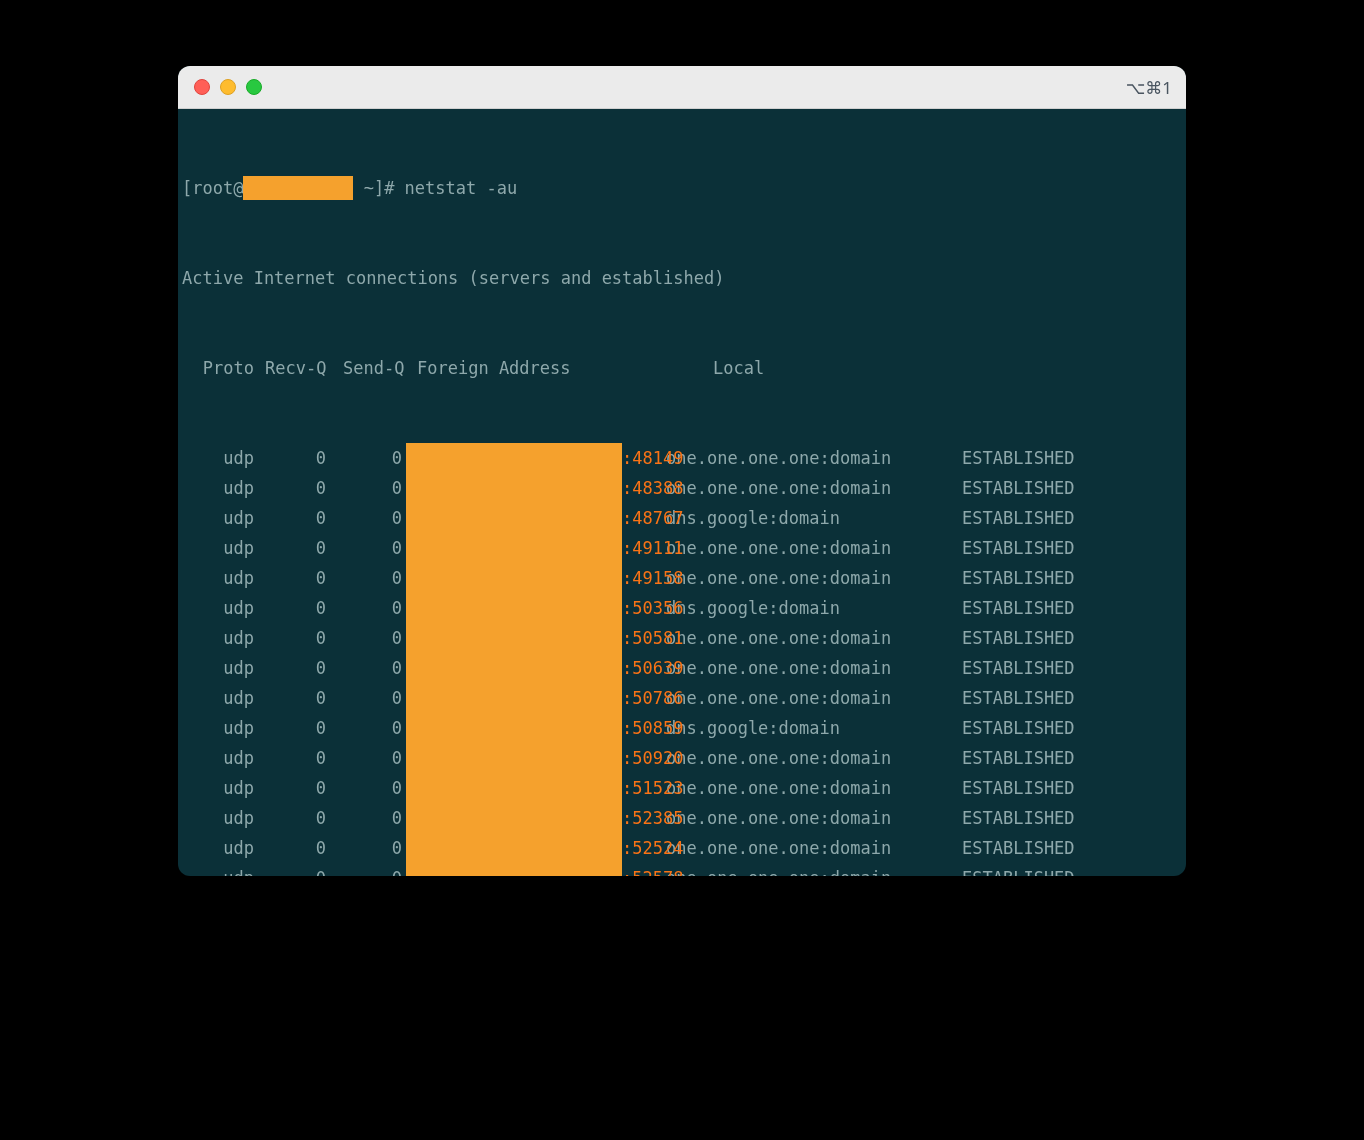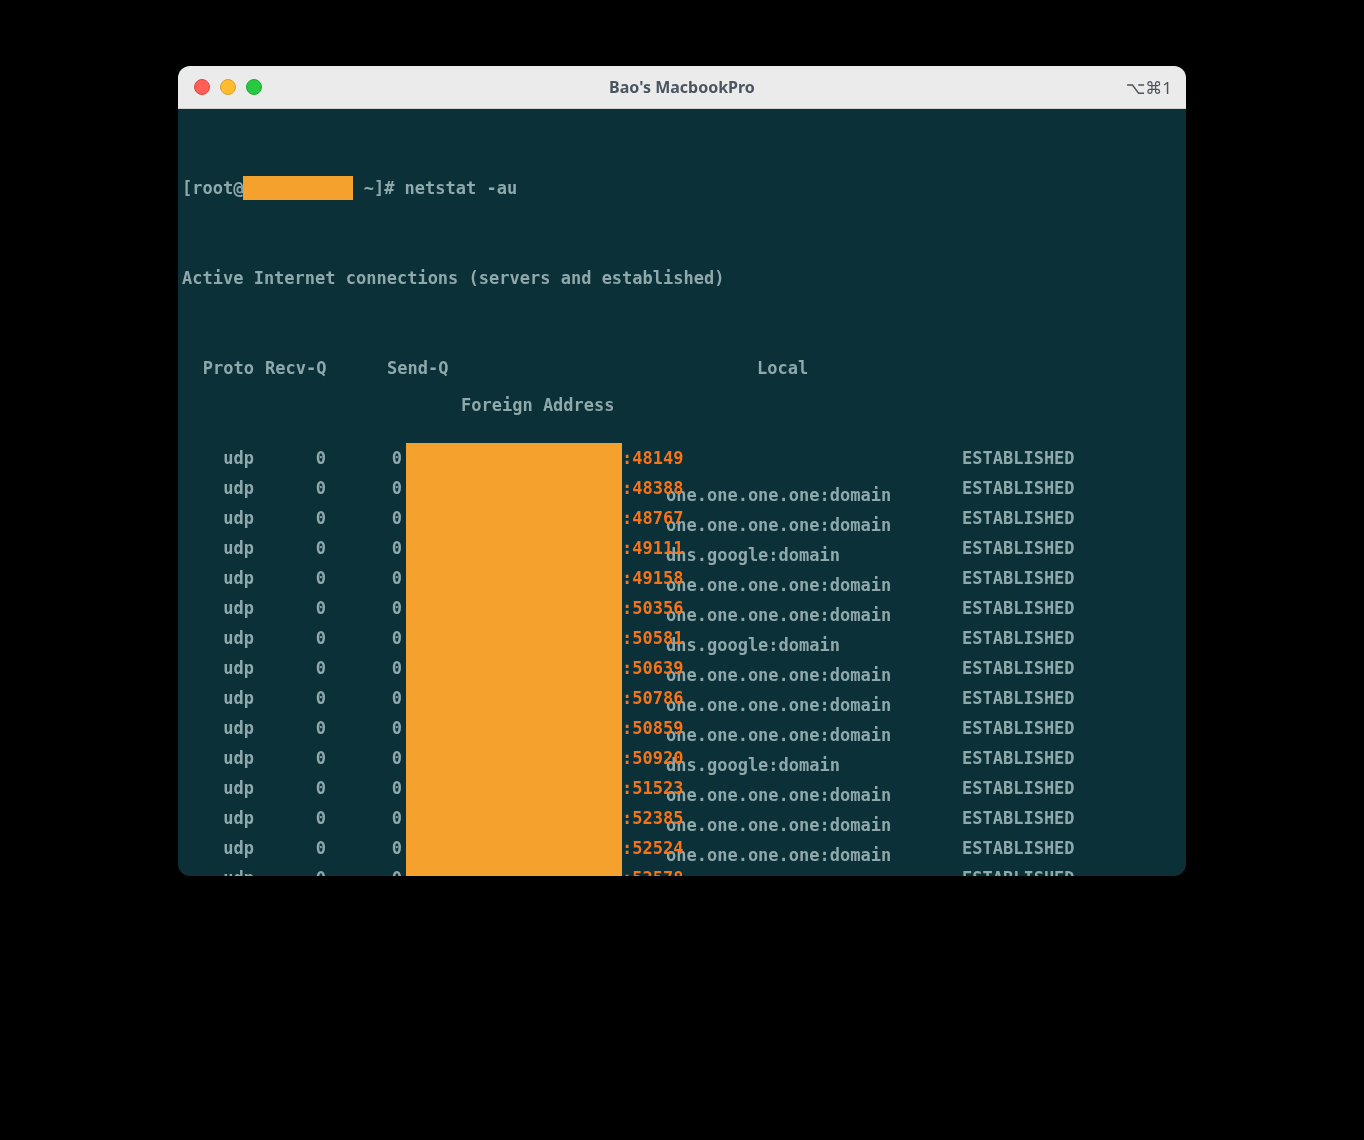--- a/index.html
+++ b/index.html
@@ -61,21 +61,20 @@
     font-size: 17px;
     color: #4a5560;
   }
   .terminal {
     position: relative;
     padding: 4px 1px 4px 4px;
     font-size: 17px;
     line-height: 30px;
     color: #8ea8ab;
     white-space: pre;
-    font-weight: bold;
   }
   .line {
     display: flex;
     position: relative;
     height: 30px;
   }
   .prompt-txt { color: #8ea8ab; }
   .redact {
     display: inline-block;
     background: #f5a12d;
@@ -94,43 +93,42 @@
     width: 216px;
     height: 30px;
     background: #f5a12d;
   }
   .col-port {
     position: absolute;
     left: 216px;
     top: 0;
     color: #f97316;
   }
-  .col-foreign { width: 296px; margin-top: 37px; }
+  .col-foreign { width: 296px; }
   .col-state { width: 160px; }
   .header-line { color: #8ea8ab; }
 </style>
 </head>
 <body>
 
 <div class="window">
   <div class="titlebar">
     <div class="traffic-lights">
       <div class="dot red"></div>
       <div class="dot yellow"></div>
       <div class="dot green"></div>
     </div>
-    <div class="title">Bao's MacbookPro</div>
     <div class="titlebar-right">⌥⌘1</div>
   </div>
 
   <div class="terminal">
     <div class="line">
       <span class="prompt-txt">[root@</span><span class="redact redact-host"></span><span class="prompt-txt"> ~]# </span><span class="prompt-txt">netstat -au</span>
     </div>
     <div class="line header-line">
       <span>Active Internet connections (servers and established)</span>
     </div>
     <div class="line header-line">
-      <span class="col col-proto">Proto</span><span class="col col-recvq" style="text-align:left;margin-left:11px;">Recv-Q</span><span class="col col-sendq" style="text-align:left;margin-left:44px;">Send-Q</span><span class="col col-foreign">Foreign Address</span><span class="col col-state">Local</span>
+      <span class="col col-proto">Proto</span><span class="col col-recvq" style="text-align:left;margin-left:11px;">Recv-Q</span><span class="col col-sendq" style="text-align:left;">Send-Q</span><span class="col col-foreign">Foreign Address</span><span class="col col-state">Local</span>
     </div>
     <div id="rows-container"><div class="line"><span class="col col-proto">udp</span><span class="col col-recvq">0</span><span class="col col-sendq">0</span><span class="col col-local"><span class="col-local-redact"></span><span class="col-port">:48149</span></span><span class="col col-foreign">one.one.one.one:domain</span><span class="col col-state">ESTABLISHED</span></div><div class="line"><span class="col col-proto">udp</span><span class="col col-recvq">0</span><span class="col col-sendq">0</span><span class="col col-local"><span class="col-local-redact"></span><span class="col-port">:48388</span></span><span class="col col-foreign">one.one.one.one:domain</span><span class="col col-state">ESTABLISHED</span></div><div class="line"><span class="col col-proto">udp</span><span class="col col-recvq">0</span><span class="col col-sendq">0</span><span class="col col-local"><span class="col-local-redact"></span><span class="col-port">:48767</span></span><span class="col col-foreign">dns.google:domain</span><span class="col col-state">ESTABLISHED</span></div><div class="line"><span class="col col-proto">udp</span><span class="col col-recvq">0</span><span class="col col-sendq">0</span><span class="col col-local"><span class="col-local-redact"></span><span class="col-port">:49111</span></span><span class="col col-foreign">one.one.one.one:domain</span><span class="col col-state">ESTABLISHED</span></div><div class="line"><span class="col col-proto">udp</span><span class="col col-recvq">0</span><span class="col col-sendq">0</span><span class="col col-local"><span class="col-local-redact"></span><span class="col-port">:49158</span></span><span class="col col-foreign">one.one.one.one:domain</span><span class="col col-state">ESTABLISHED</span></div><div class="line"><span class="col col-proto">udp</span><span class="col col-recvq">0</span><span class="col col-sendq">0</span><span class="col col-local"><span class="col-local-redact"></span><span class="col-port">:50356</span></span><span class="col col-foreign">dns.google:domain</span><span class="col col-state">ESTABLISHED</span></div><div class="line"><span class="col col-proto">udp</span><span class="col col-recvq">0</span><span class="col col-sendq">0</span><span class="col col-local"><span class="col-local-redact"></span><span class="col-port">:50581</span></span><span class="col col-foreign">one.one.one.one:domain</span><span class="col col-state">ESTABLISHED</span></div><div class="line"><span class="col col-proto">udp</span><span class="col col-recvq">0</span><span class="col col-sendq">0</span><span class="col col-local"><span class="col-local-redact"></span><span class="col-port">:50639</span></span><span class="col col-foreign">one.one.one.one:domain</span><span class="col col-state">ESTABLISHED</span></div><div class="line"><span class="col col-proto">udp</span><span class="col col-recvq">0</span><span class="col col-sendq">0</span><span class="col col-local"><span class="col-local-redact"></span><span class="col-port">:50786</span></span><span class="col col-foreign">one.one.one.one:domain</span><span class="col col-state">ESTABLISHED</span></div><div class="line"><span class="col col-proto">udp</span><span class="col col-recvq">0</span><span class="col col-sendq">0</span><span class="col col-local"><span class="col-local-redact"></span><span class="col-port">:50859</span></span><span class="col col-foreign">dns.google:domain</span><span class="col col-state">ESTABLISHED</span></div><div class="line"><span class="col col-proto">udp</span><span class="col col-recvq">0</span><span class="col col-sendq">0</span><span class="col col-local"><span class="col-local-redact"></span><span class="col-port">:50920</span></span><span class="col col-foreign">one.one.one.one:domain</span><span class="col col-state">ESTABLISHED</span></div><div class="line"><span class="col col-proto">udp</span><span class="col col-recvq">0</span><span class="col col-sendq">0</span><span class="col col-local"><span class="col-local-redact"></span><span class="col-port">:51523</span></span><span class="col col-foreign">one.one.one.one:domain</span><span class="col col-state">ESTABLISHED</span></div><div class="line"><span class="col col-proto">udp</span><span class="col col-recvq">0</span><span class="col col-sendq">0</span><span class="col col-local"><span class="col-local-redact"></span><span class="col-port">:52385</span></span><span class="col col-foreign">one.one.one.one:domain</span><span class="col col-state">ESTABLISHED</span></div><div class="line"><span class="col col-proto">udp</span><span class="col col-recvq">0</span><span class="col col-sendq">0</span><span class="col col-local"><span class="col-local-redact"></span><span class="col-port">:52524</span></span><span class="col col-foreign">one.one.one.one:domain</span><span class="col col-state">ESTABLISHED</span></div><div class="line"><span class="col col-proto">udp</span><span class="col col-recvq">0</span><span class="col col-sendq">0</span><span class="col col-local"><span class="col-local-redact"></span><span class="col-port">:52578</span></span><span class="col col-foreign">one.one.one.one:domain</span><span class="col col-state">ESTABLISHED</span></div></div>
   </div>
 </div>
 
 </body></html>

